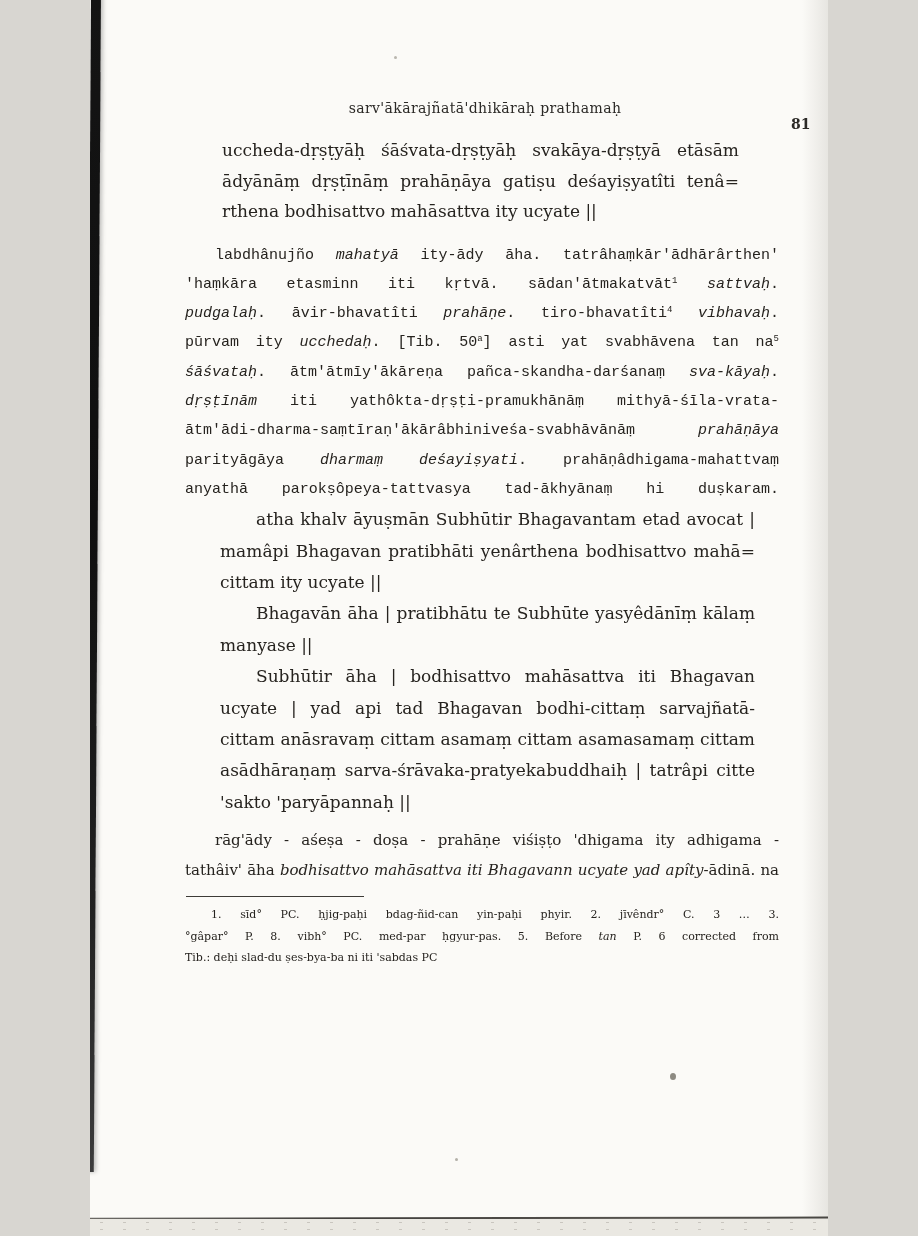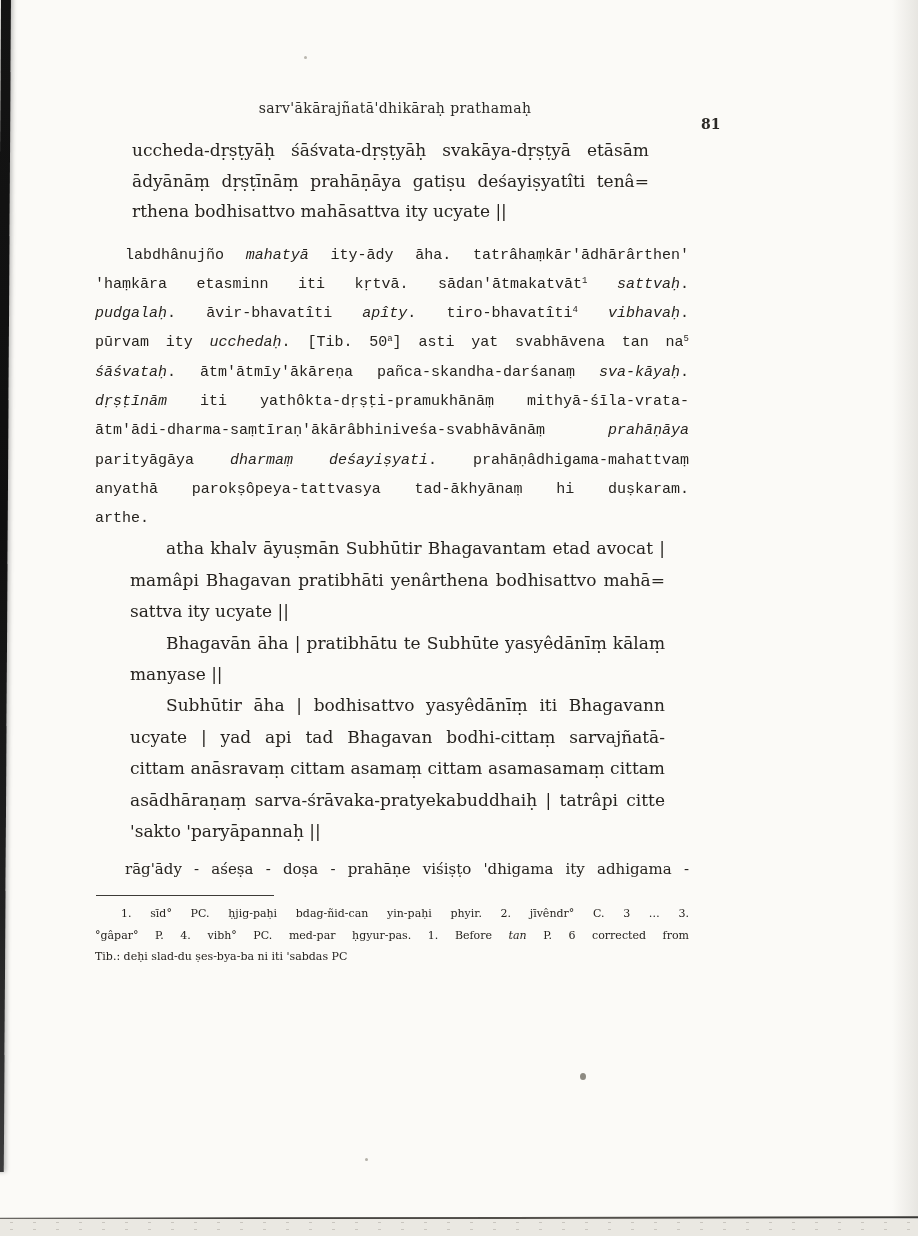--- a/index.html
+++ b/index.html
@@ -1,18 +1,18 @@
 <!DOCTYPE html>
 <html><head>
 <meta charset="utf-8">
 <style>
   html,body { margin:0; padding:0; background:#d8d6d1; }
   .page {
     position:relative;
-    width:918px; height:1236px;
+    width:738px; height:1236px;
     margin:0 auto;
     background:#fbfaf7;
     overflow:hidden;
     font-family:"DejaVu Serif","Liberation Serif",serif;
     color:#26231f;
   }
   
   .binding-bar {
     position:absolute; left:1px; top:-6px; width:10px; height:1178px;
     background:linear-gradient(180deg,#141414 0%,#0f0f0f 45%,#222 78%,#3c3c3c 100%);
@@ -86,48 +86,48 @@
     </div>
     <div data-name="page-body-text">
         <div class="block sutra" data-name="sutra-quote-1">
           <div class="line j" data-name="text-line"><span>uccheda-dṛṣṭyāḥ śāśvata-dṛṣṭyāḥ svakāya-dṛṣṭyā etāsām evam-</span></div>
           <div class="line j" data-name="text-line"><span>ādyānāṃ dṛṣṭīnāṃ prahāṇāya gatiṣu deśayiṣyatîti tenâ=</span></div>
           <div class="line" data-name="text-line"><span>rthena bodhisattvo mahāsattva ity ucyate ||</span></div>
         </div>
         <div class="block commentary" data-name="commentary-1">
           <div class="line j ind" data-name="text-line"><span>labdhânujño </span><span class="it">mahatyā</span><span> ity-ādy āha. tatrâhaṃkār'ādhārârthen' </span><span class="it">ātmā</span><span>, āhito</span></div>
           <div class="line j" data-name="text-line"><span>'haṃkāra etasminn iti kṛtvā. sādan'ātmakatvāt</span><sup>1</sup><span> </span><span class="it">sattvaḥ</span><span>. jīvitêndriya</span><sup>2</sup><span>-vaśen' ā=</span></div>
-          <div class="line j" data-name="text-line"><span class="it">pudgalaḥ</span><span>. āvir-bhavatîti </span><span class="it">apîty</span><span>. tiro-bhavatîti</span><sup>4</sup><span> </span><span class="it">vibhavaḥ</span><span>. nâstîdānīm abhūt</span></div>
+          <div class="line j" data-name="text-line"><span class="it">pudgalaḥ</span><span>. āvir-bhavatîti </span><span class="it">prahāṇe</span><span>. tiro-bhavatîti</span><sup>4</sup><span> </span><span class="it">vibhavaḥ</span><span>. nâstîdānīm abhūt</span></div>
           <div class="line j" data-name="text-line"><span>pūrvam ity </span><span class="it">ucchedaḥ</span><span>. [Tib. 50</span><sup>a</sup><span>] asti yat svabhāvena tan na</span><sup>5</sup><span> nâstîti</span></div>
           <div class="line j" data-name="text-line"><span class="it">śāśvataḥ</span><span>. ātm'ātmīy'ākāreṇa pañca-skandha-darśanaṃ </span><span class="it">sva-kāyaḥ</span><span>. </span><span class="it">evam-ādyānāṃ</span></div>
           <div class="line j" data-name="text-line"><span class="it">dṛṣṭīnām</span><span> iti yathôkta-dṛṣṭi-pramukhānāṃ mithyā-śīla-vrata-parāmarś'ādi-</span></div>
           <div class="line j" data-name="text-line"><span>ātm'ādi-dharma-saṃtīraṇ'ākārâbhiniveśa-svabhāvānāṃ </span><span class="it">prahāṇāya</span><span> savāsana-</span></div>
           <div class="line j" data-name="text-line"><span>parityāgāya </span><span class="it">dharmaṃ deśayiṣyati</span><span>. prahāṇâdhigama-mahattvaṃ prāpyêti bhāvaḥ.</span></div>
           <div class="line j" data-name="text-line"><span>anyathā parokṣôpeya-tattvasya tad-ākhyānaṃ hi duṣkaram. tenârthenêti</span><sup>6</sup></div>
-          <div class="line" data-name="text-line"><span>arthe.</span></div>
         </div>
         <div class="block sutra" data-name="sutra-quote-2">
           <div class="line j ind" data-name="text-line"><span>atha khalv āyuṣmān Subhūtir Bhagavantam etad avocat |</span><span class="line-number" data-name="margin-line-number">15</span></div>
           <div class="line j" data-name="text-line"><span>mamâpi Bhagavan pratibhāti yenârthena bodhisattvo mahā=</span></div>
-          <div class="line" data-name="text-line"><span>sattva ity ucyate ||</span></div>
+          <div class="line" data-name="text-line"><span>cittam ity ucyate ||</span></div>
           <div class="line j ind" data-name="text-line"><span>Bhagavān āha | pratibhātu te Subhūte yasyêdānīṃ kālaṃ</span></div>
           <div class="line" data-name="text-line"><span>manyase ||</span></div>
-          <div class="line j ind" data-name="text-line"><span>Subhūtir āha | bodhisattvo yasyêdānīṃ iti Bhagavann</span><span class="line-number" data-name="margin-line-number">20</span></div>
+          <div class="line j ind" data-name="text-line"><span>Subhūtir āha | bodhisattvo mahāsattva iti Bhagavan</span><span class="line-number" data-name="margin-line-number">20</span></div>
           <div class="line j" data-name="text-line"><span>ucyate | yad api tad Bhagavan bodhi-cittaṃ sarvajñatā-</span></div>
           <div class="line j" data-name="text-line"><span>cittam anāsravaṃ cittam asamaṃ cittam asamasamaṃ cittam</span></div>
           <div class="line j" data-name="text-line"><span>asādhāraṇaṃ sarva-śrāvaka-pratyekabuddhaiḥ | tatrâpi citte</span></div>
           <div class="line" data-name="text-line"><span>'sakto 'paryāpannaḥ ||</span></div>
         </div>
         <div class="block commentary" data-name="commentary-2">
           <div class="line j ind" data-name="text-line"><span>rāg'ādy - aśeṣa - doṣa - prahāṇe viśiṣṭo 'dhigama ity adhigama - mahattvam</span></div>
+          <div class="line j" data-name="text-line"><span>tathâiv' āha </span><span class="it">bodhisattvo mahāsattva iti Bhagavann ucyate yad apîty</span><span>-ādinā. na</span></div>
         </div>
         <div class="block footnotes" data-name="footnotes">
           <div class="footnote-rule" data-name="footnote-separator"></div>
           <div class="line j ind" data-name="text-line"><span>1. sīd° PC. ḥjig-paḥi bdag-ñid-can yin-paḥi phyir. 2. jīvêndr° C. 3 … 3.</span></div>
-          <div class="line j" data-name="text-line"><span>°gâpar° P. 4. vibh° PC. med-par ḥgyur-pas. 1. Before </span><span class="it">tan</span><span> P. 6 corrected from</span></div>
+          <div class="line j" data-name="text-line"><span>°gâpar° P. 8. vibh° PC. med-par ḥgyur-pas. 5. Before </span><span class="it">tan</span><span> P. 6 corrected from</span></div>
           <div class="line" data-name="text-line"><span>Tib.: deḥi slad-du ṣes-bya-ba ni iti 'sabdas PC</span></div>
         </div>
       </div>
   </div>
 
   <div class="ink-smudge" data-name="ink-smudge"></div>
   <div class="speck-a" data-name="scan-speck"></div>
   <div class="speck-b" data-name="scan-speck"></div>
   <div class="bottom-line" data-name="page-bottom-edge-line"></div>
   <div class="bottom-strip" data-name="scan-bottom-strip"></div>

